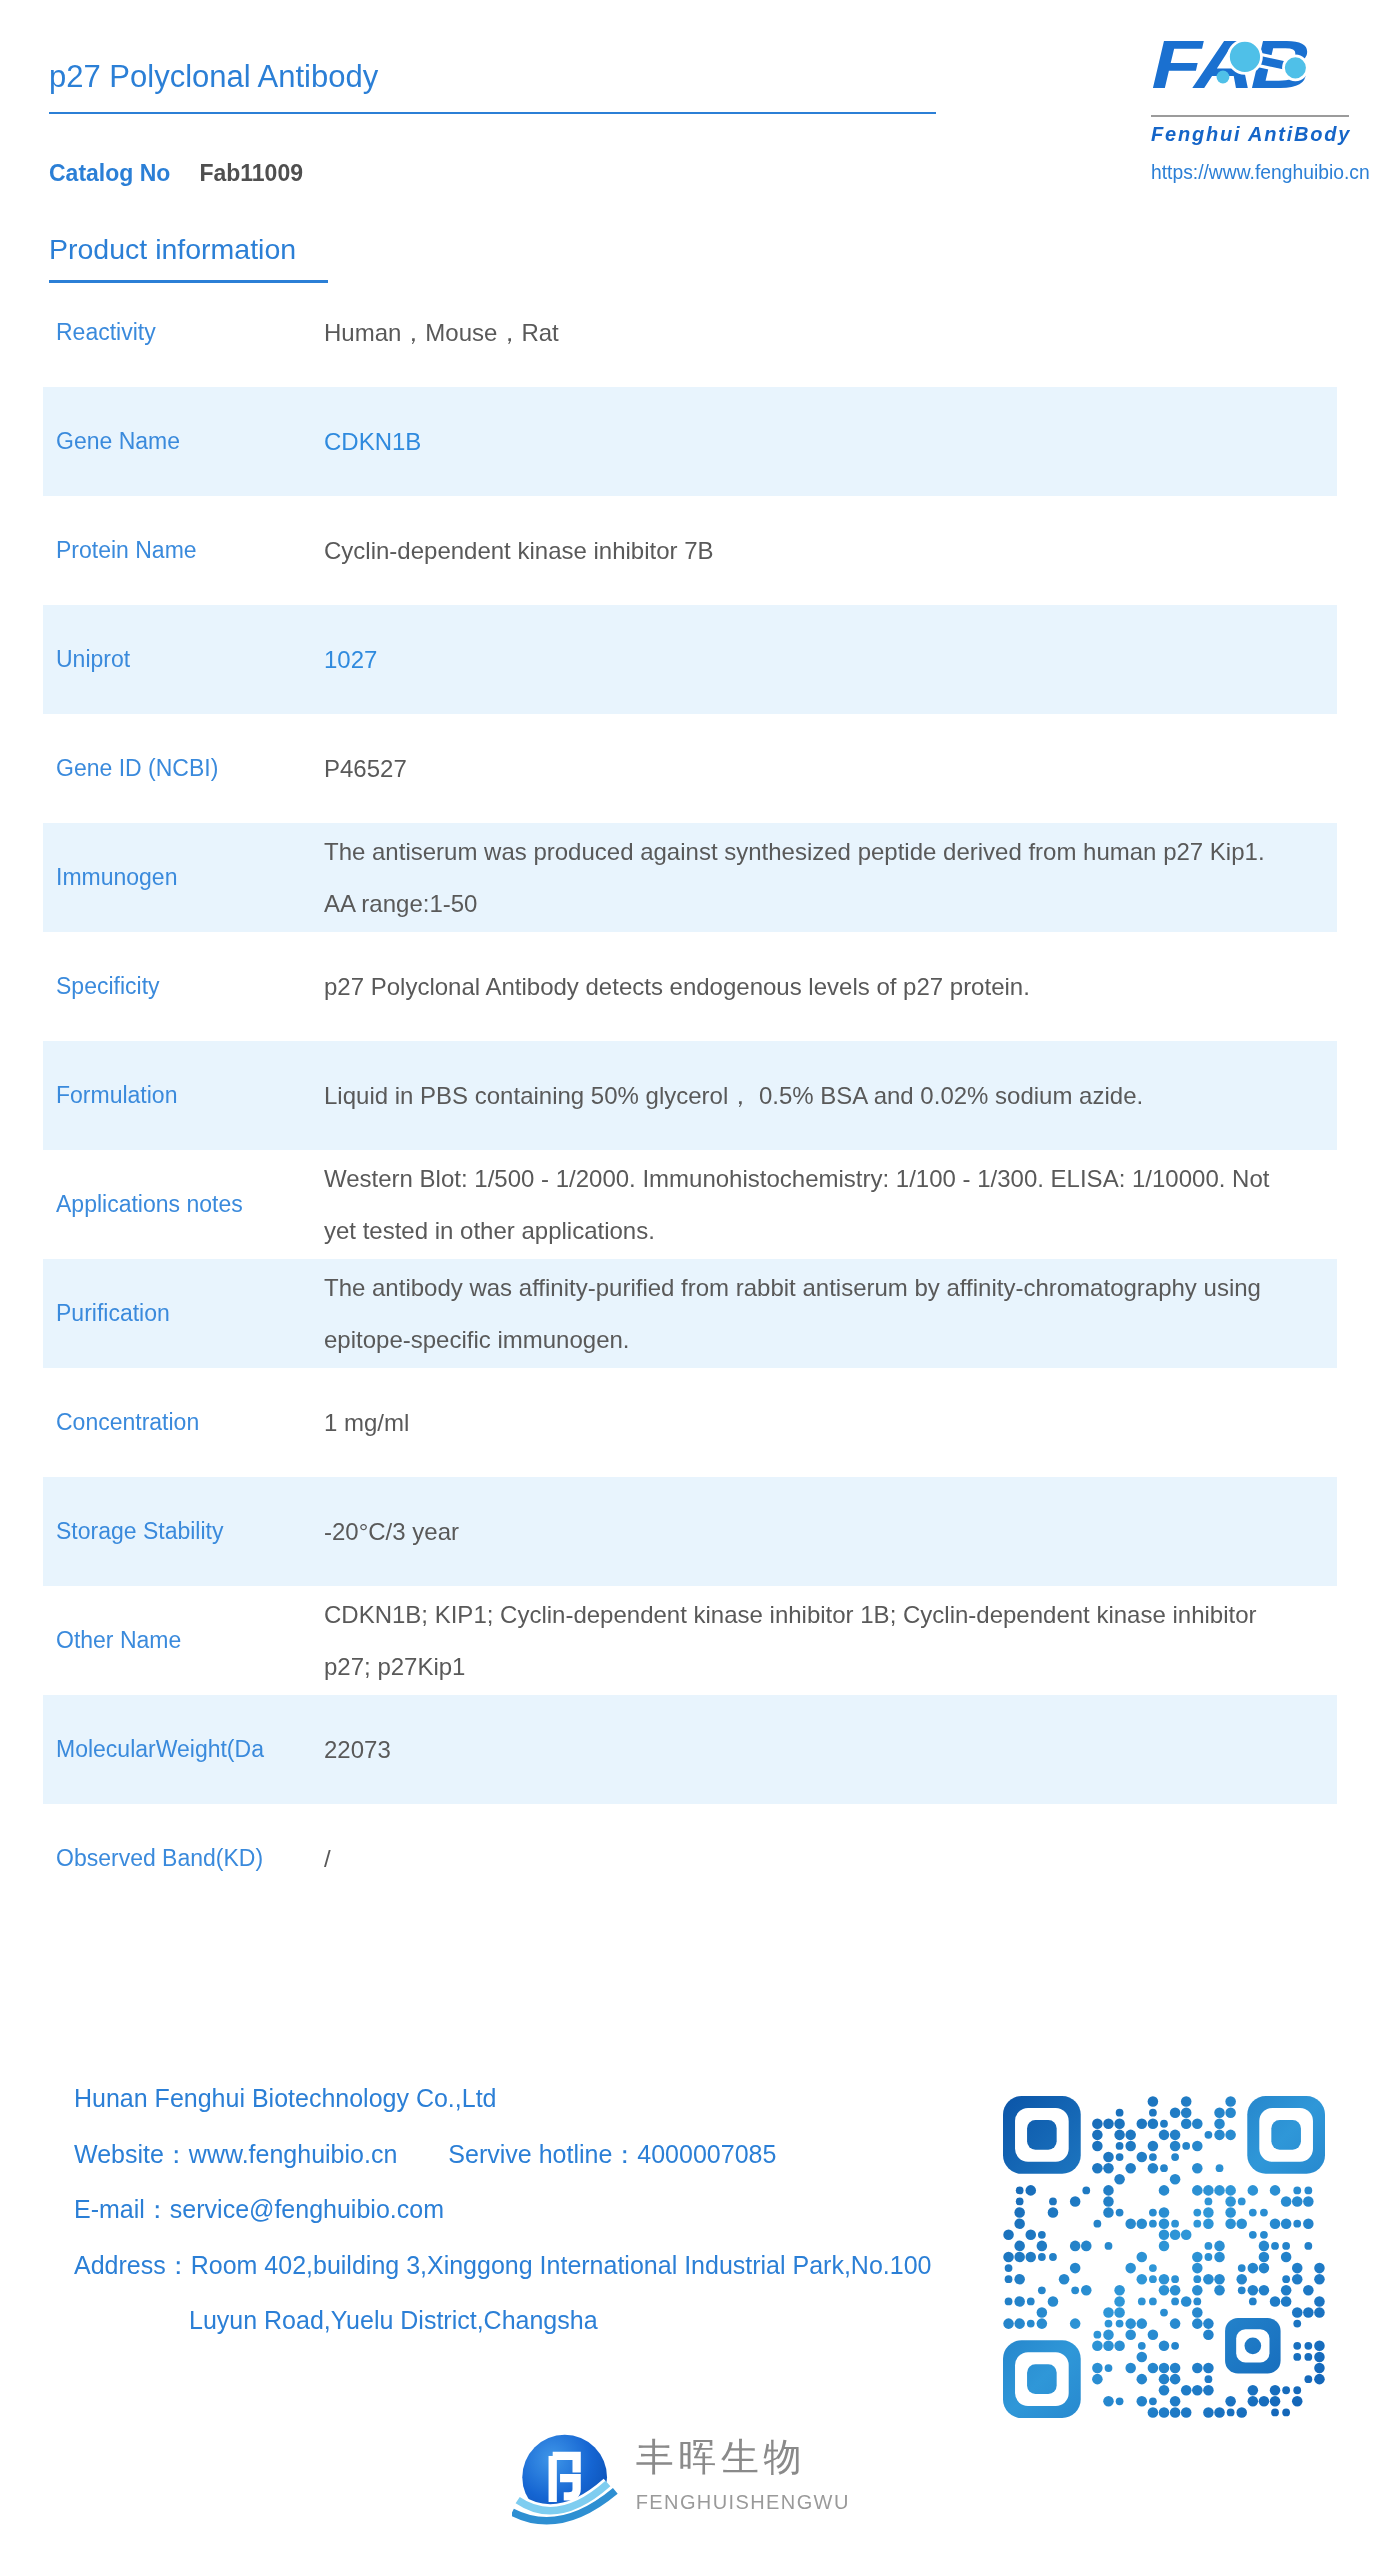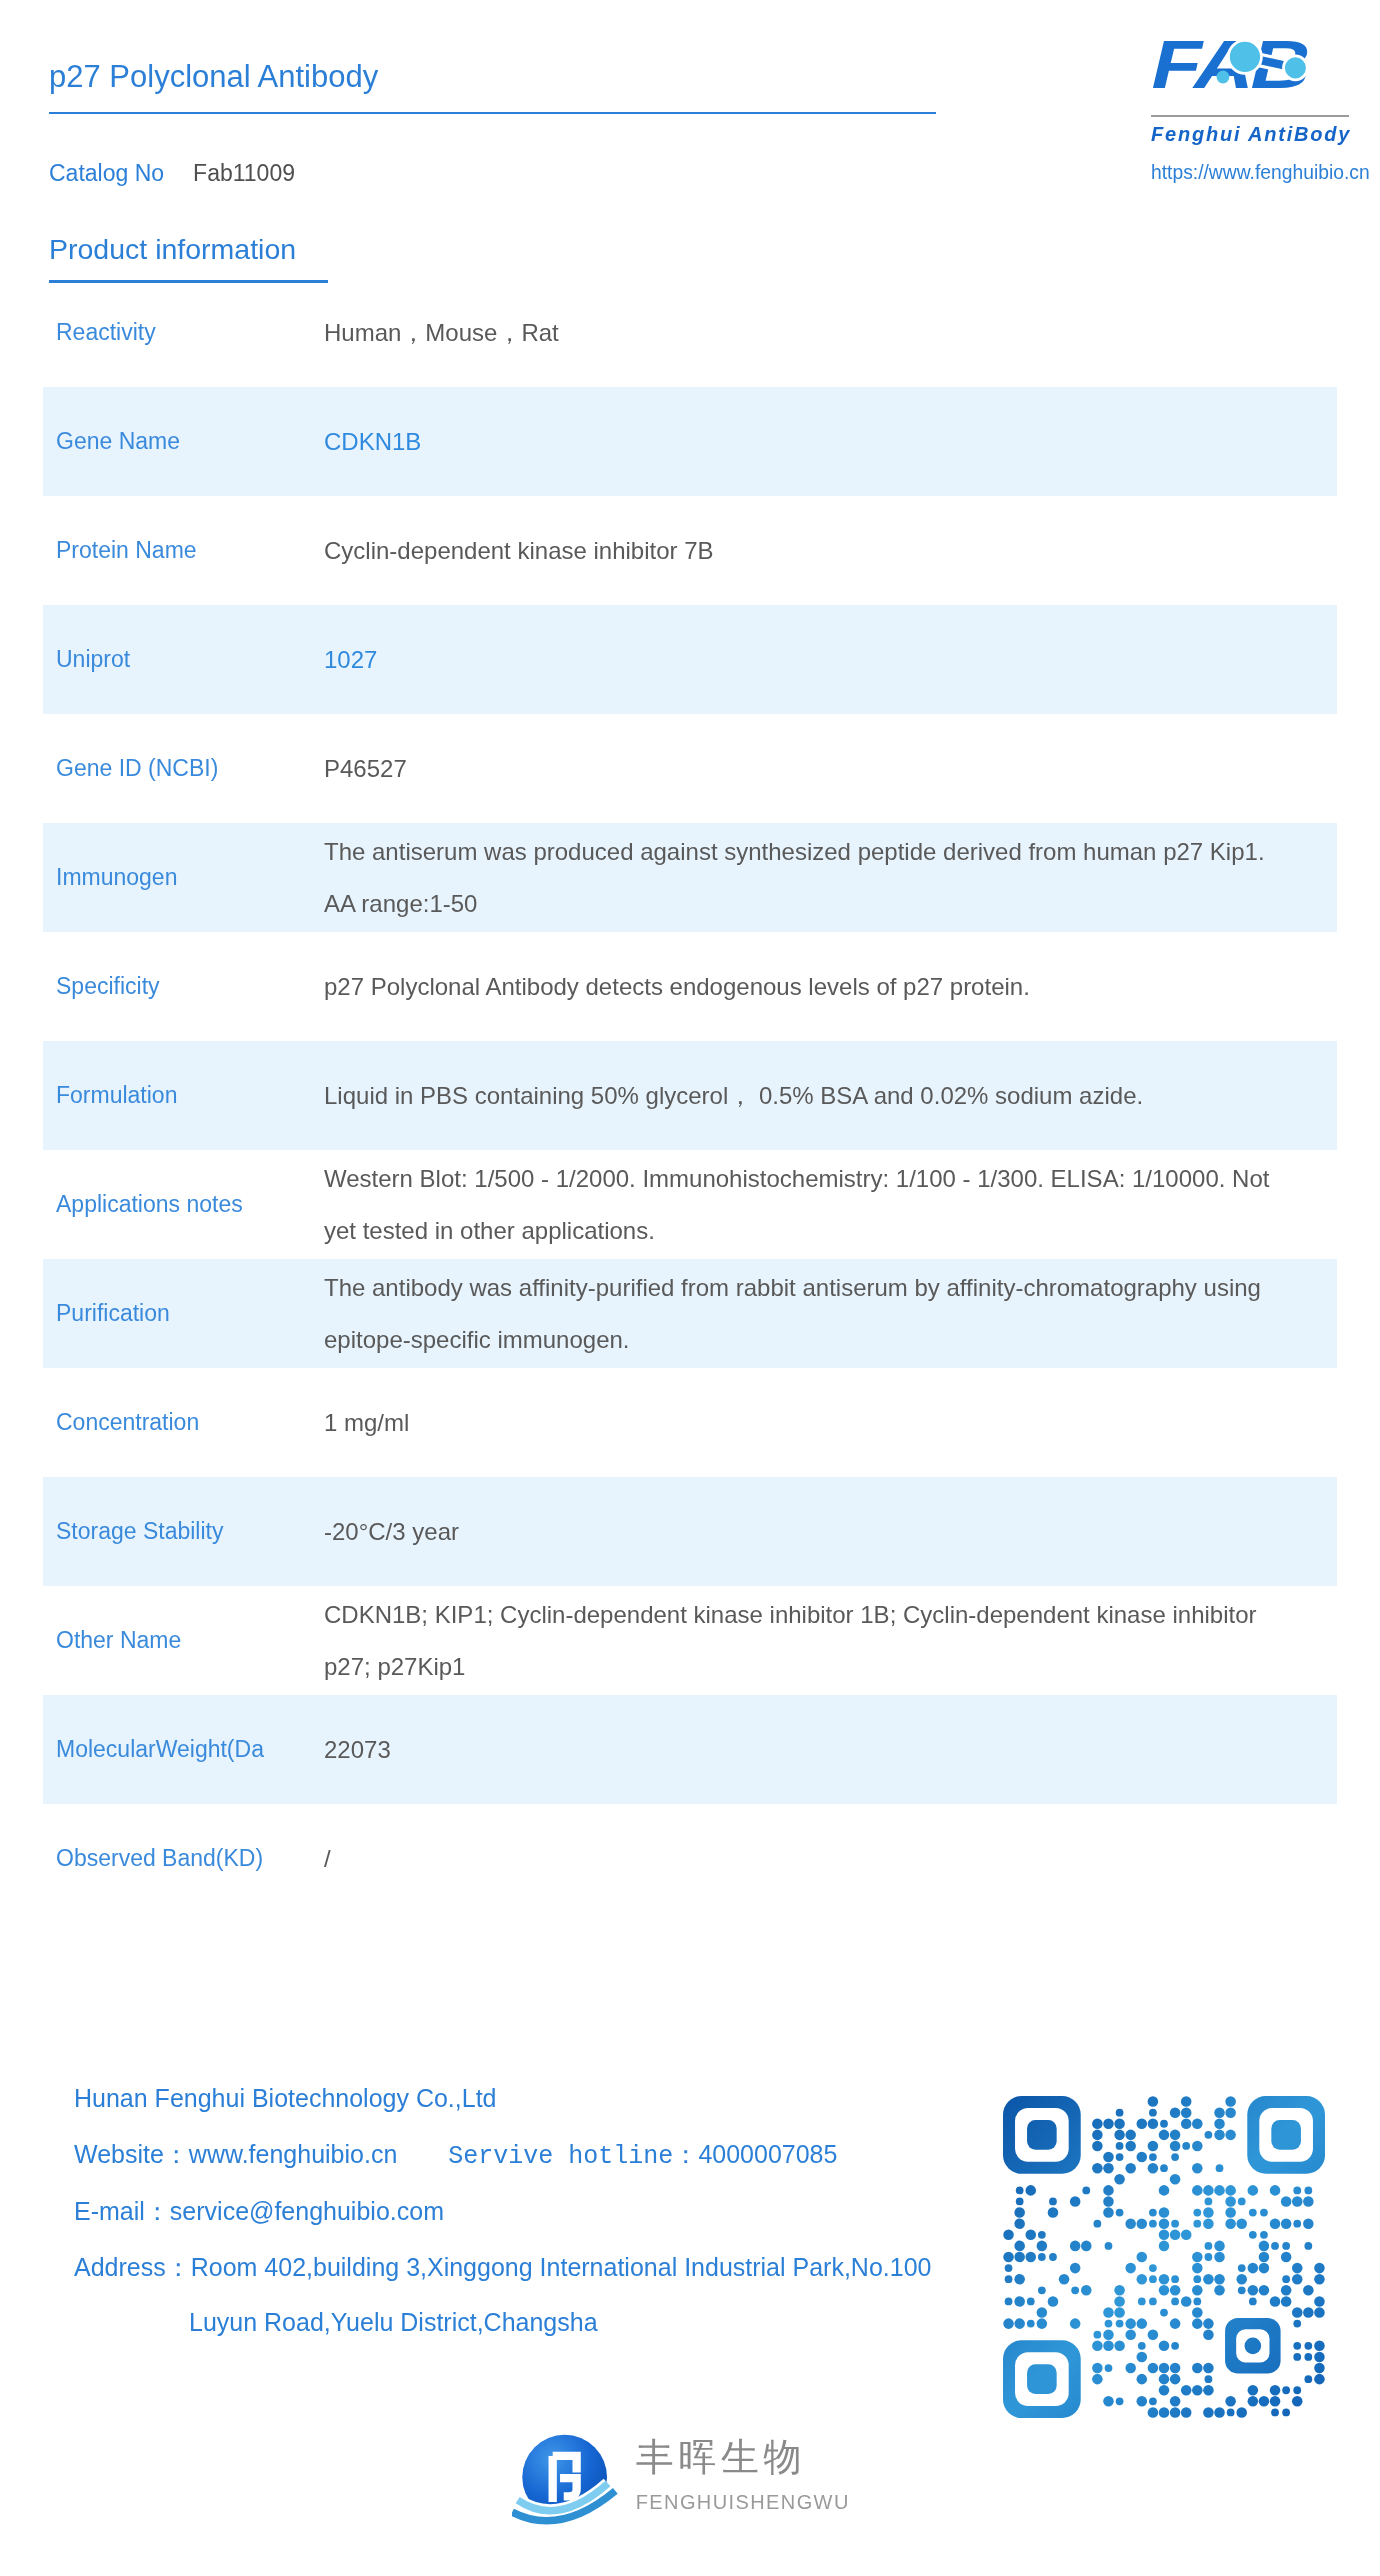--- a/index.html
+++ b/index.html
@@ -3,21 +3,21 @@
 <meta charset="utf-8">
 <style>
   :root{ --accent:#2b7fd6; --label-blue:#3a8adc; --link-blue:#2f8ade; --row-blue:#e8f4fd; --val-gray:#595959; }
   *{margin:0;padding:0;box-sizing:border-box;}
   body{background:#ffffff;font-family:"Liberation Sans","DejaVu Sans",sans-serif;}
   .page{position:relative;width:1380px;height:2576px;background:#fff;overflow:hidden;}
 
   
   .title{position:absolute;left:49px;top:59px;font-size:31px;font-weight:400;color:var(--accent);}
   .title-rule{position:absolute;left:49px;top:112px;width:887px;height:1.8px;background:var(--accent);}
-  .catalog{position:absolute;left:49px;top:160px;font-size:23px;}
+  .catalog{position:absolute;left:49px;top:160px;font-size:23px;font-weight:bold;}
   .catalog .lbl{color:var(--accent);}
   .catalog .val{color:#4f4f4f;margin-left:29px;}
 
   .fab{position:absolute;left:1151px;top:22px;width:198px;}
   .fab-rule{height:1.8px;background:#9b9b9b;margin-top:1.8px;}
   .fab-brand{margin-top:6.4px;font-size:20px;font-weight:bold;font-style:italic;color:#1565c8;letter-spacing:1.8px;white-space:nowrap;}
   .fab-url{margin-top:15.6px;font-size:19.3px;color:var(--accent);white-space:nowrap;}
 
   .section-title{position:absolute;left:49px;top:233px;font-size:28.5px;color:var(--accent);}
   .section-rule{position:absolute;left:49px;top:280px;width:279px;height:2.8px;background:var(--accent);}
@@ -26,21 +26,21 @@
   .table{position:absolute;left:43px;top:278px;width:1294px;}
   .trow{display:flex;align-items:center;min-height:109px;}
   .trow:nth-child(even){background:var(--row-blue);}
   .tlabel{flex:0 0 281px;padding-left:13px;font-size:23px;color:var(--label-blue);}
   .tvalue{width:971px;font-size:24px;line-height:52px;color:var(--val-gray);}
   .tvalue.link{color:var(--link-blue);}
 
   
   .footer{position:absolute;left:74px;top:2085px;font-size:25px;color:var(--accent);}
   .f-line{margin-bottom:28.5px;line-height:27px;white-space:nowrap;}
-  .hot-gap{margin-left:51px;font-family:Liberation Mono, monospace;}
+  .hot-gap{margin-left:51px;}
   .addr2{margin-left:115px;margin-top:7.4px;}
 
   .qr{position:absolute;left:1003px;top:2096px;}
 
   
   .bottom{position:absolute;left:512px;top:2432px;display:flex;align-items:flex-start;}
   .bl-text{margin-left:14.7px;}
   .bl-cn{font-size:38px;color:#8a8a8a;letter-spacing:4.6px;}
   .bl-en{font-size:20px;color:#9a9a9a;margin-top:8.3px;letter-spacing:1.4px;}
 </style>

